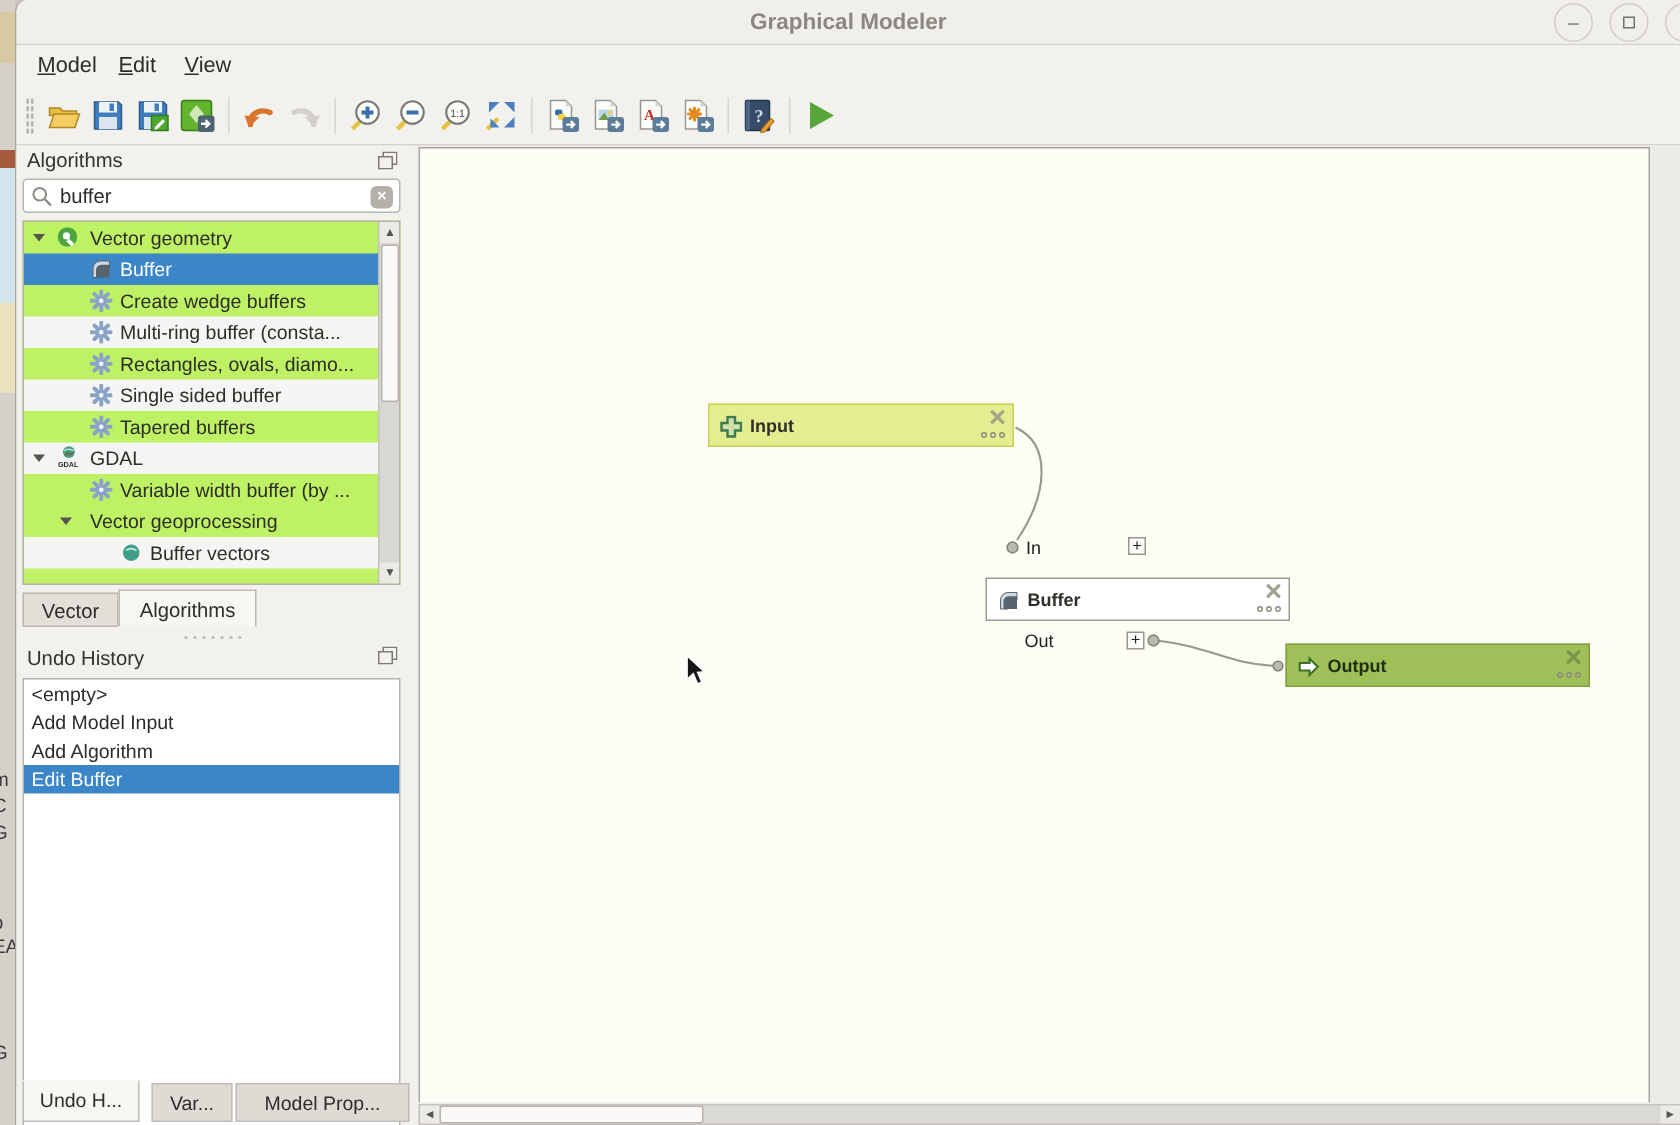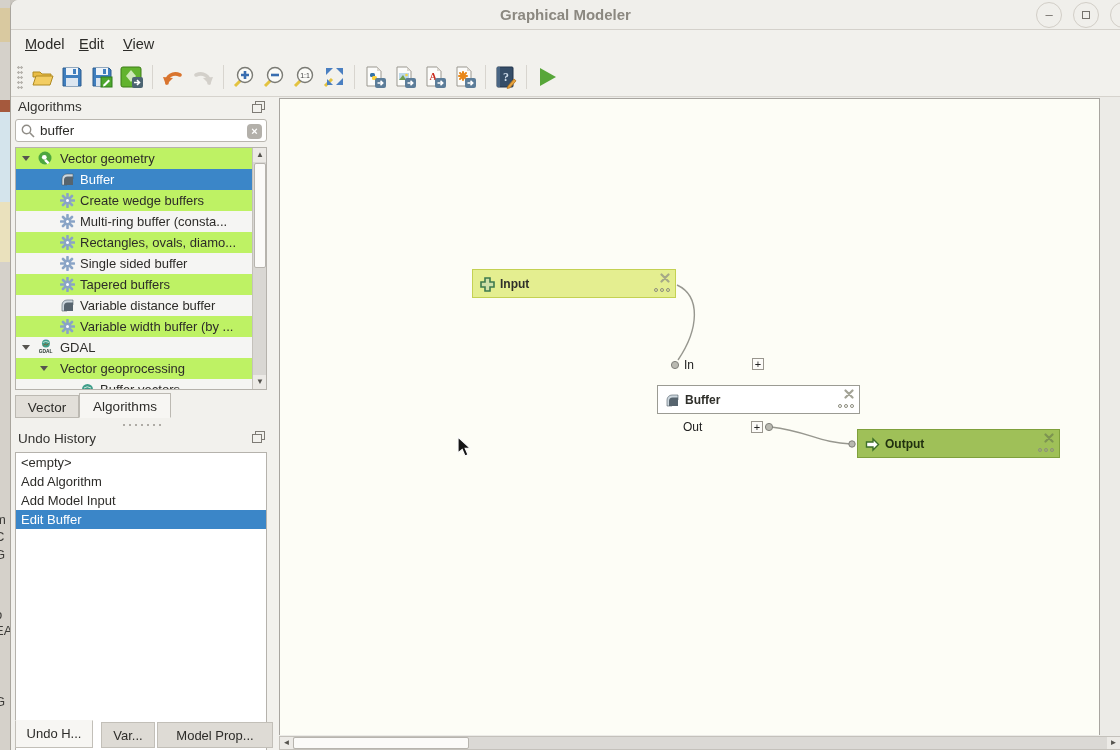--- a/index.html
+++ b/index.html
@@ -356,44 +356,37 @@
         <span class="tlabel" style="left:64px;">Single sided buffer</span>
       </div>
       <div class="trow">
         <svg class="ticon" style="left:44px;" viewBox="0 0 15 15">
           <path d="M7.5 1 v13 M1 7.5 h13 M3 3 l9 9 M12 3 l-9 9" stroke="#89a4c6" stroke-width="2.6" stroke-linecap="round"></path>
           <circle cx="7.5" cy="7.5" r="2.2" fill="#fff" stroke="#89a4c6" stroke-width="1.4"></circle>
         </svg>
         <span class="tlabel" style="left:64px;">Tapered buffers</span>
       </div>
       <div class="trow alt">
-        <svg class="ticon" style="left:44px;" viewBox="0 0 15 15">
-          <path d="M2 13 V7 a5 5 0 0 1 5-5 h6 v5 h-6 v6 Z" fill="#cdd7de" stroke="#4e5a64" stroke-width="0.6"></path>
-          <path d="M4 13 V8 a3.5 3.5 0 0 1 3.5-3.5 H13 V13 Z" fill="#57646e"></path>
-        </svg>
-        <span class="tlabel" style="left:64px;">Variable distance buffer</span>
-      </div>
-      <div class="trow">
-        <svg class="ticon" style="left:44px;" viewBox="0 0 15 15">
-          <path d="M7.5 1 v13 M1 7.5 h13 M3 3 l9 9 M12 3 l-9 9" stroke="#89a4c6" stroke-width="2.6" stroke-linecap="round"></path>
-          <circle cx="7.5" cy="7.5" r="2.2" fill="#fff" stroke="#89a4c6" stroke-width="1.4"></circle>
-        </svg>
-        <span class="tlabel" style="left:64px;">Variable width buffer (by ...</span>
-      </div>
-      <div class="trow alt">
         <span class="caret" style="left:6px;"></span>
         <svg class="ticon" style="left:22px;top:2px;" viewBox="0 0 15 17">
           <circle cx="8" cy="5" r="4.5" fill="#3f9e8a"></circle>
           <path d="M4.5 4 q3-2.5 7 0" stroke="#cfe8df" stroke-width="1" fill="none"></path>
           <path d="M5 7.5 l2-2 2 1.5 2-2" stroke="#8a5a2a" stroke-width="1" fill="none"></path>
           <text x="7.5" y="16" font-size="5.5" font-weight="bold" text-anchor="middle" fill="#1e2d28" font-family="Liberation Sans,sans-serif">GDAL</text>
         </svg>
         <span class="tlabel" style="left:44px;">GDAL</span>
       </div>
       <div class="trow">
+        <svg class="ticon" style="left:44px;" viewBox="0 0 15 15">
+          <path d="M7.5 1 v13 M1 7.5 h13 M3 3 l9 9 M12 3 l-9 9" stroke="#89a4c6" stroke-width="2.6" stroke-linecap="round"></path>
+          <circle cx="7.5" cy="7.5" r="2.2" fill="#fff" stroke="#89a4c6" stroke-width="1.4"></circle>
+        </svg>
+        <span class="tlabel" style="left:64px;">Variable width buffer (by ...</span>
+      </div>
+      <div class="trow">
         <span class="caret" style="left:24px;"></span>
         <span class="tlabel" style="left:44px;">Vector geoprocessing</span>
       </div>
       <div class="trow alt">
         <svg class="ticon" style="left:64px;" viewBox="0 0 15 15">
           <circle cx="7.5" cy="7.5" r="5.5" fill="#3f9e8a"></circle>
           <path d="M4 6 q3-2.5 7 0" stroke="#cfe8df" stroke-width="1" fill="none"></path>
         </svg>
         <span class="tlabel" style="left:84px;">Buffer vectors</span>
       </div>
@@ -410,22 +403,22 @@
     <div id="splitter-dots"></div>
 
     <div class="panel-title" id="undo-title">Undo History</div>
     <svg class="float-icon" id="undo-float" viewBox="0 0 13 12">
       <rect x="3.5" y="0.5" width="9" height="8" fill="none" stroke="#7e7b75"></rect>
       <rect x="0.5" y="3.5" width="9" height="8" fill="#f2f1ed" stroke="#7e7b75"></rect>
     </svg>
 
     <div id="undo-list">
       <div class="urow">&lt;empty&gt;</div>
+      <div class="urow">Add Model Input</div>
       <div class="urow">Add Algorithm</div>
-      <div class="urow">Add Model Input</div>
       <div class="urow sel">Edit Buffer</div>
     </div>
 
     <div class="btab" id="btab-undo">Undo H...</div>
     <div class="btab" id="btab-var">Var...</div>
     <div class="btab" id="btab-model">Model Prop...</div>
   </div>
 
   <div id="canvas-wrap">
     <div id="scene">

